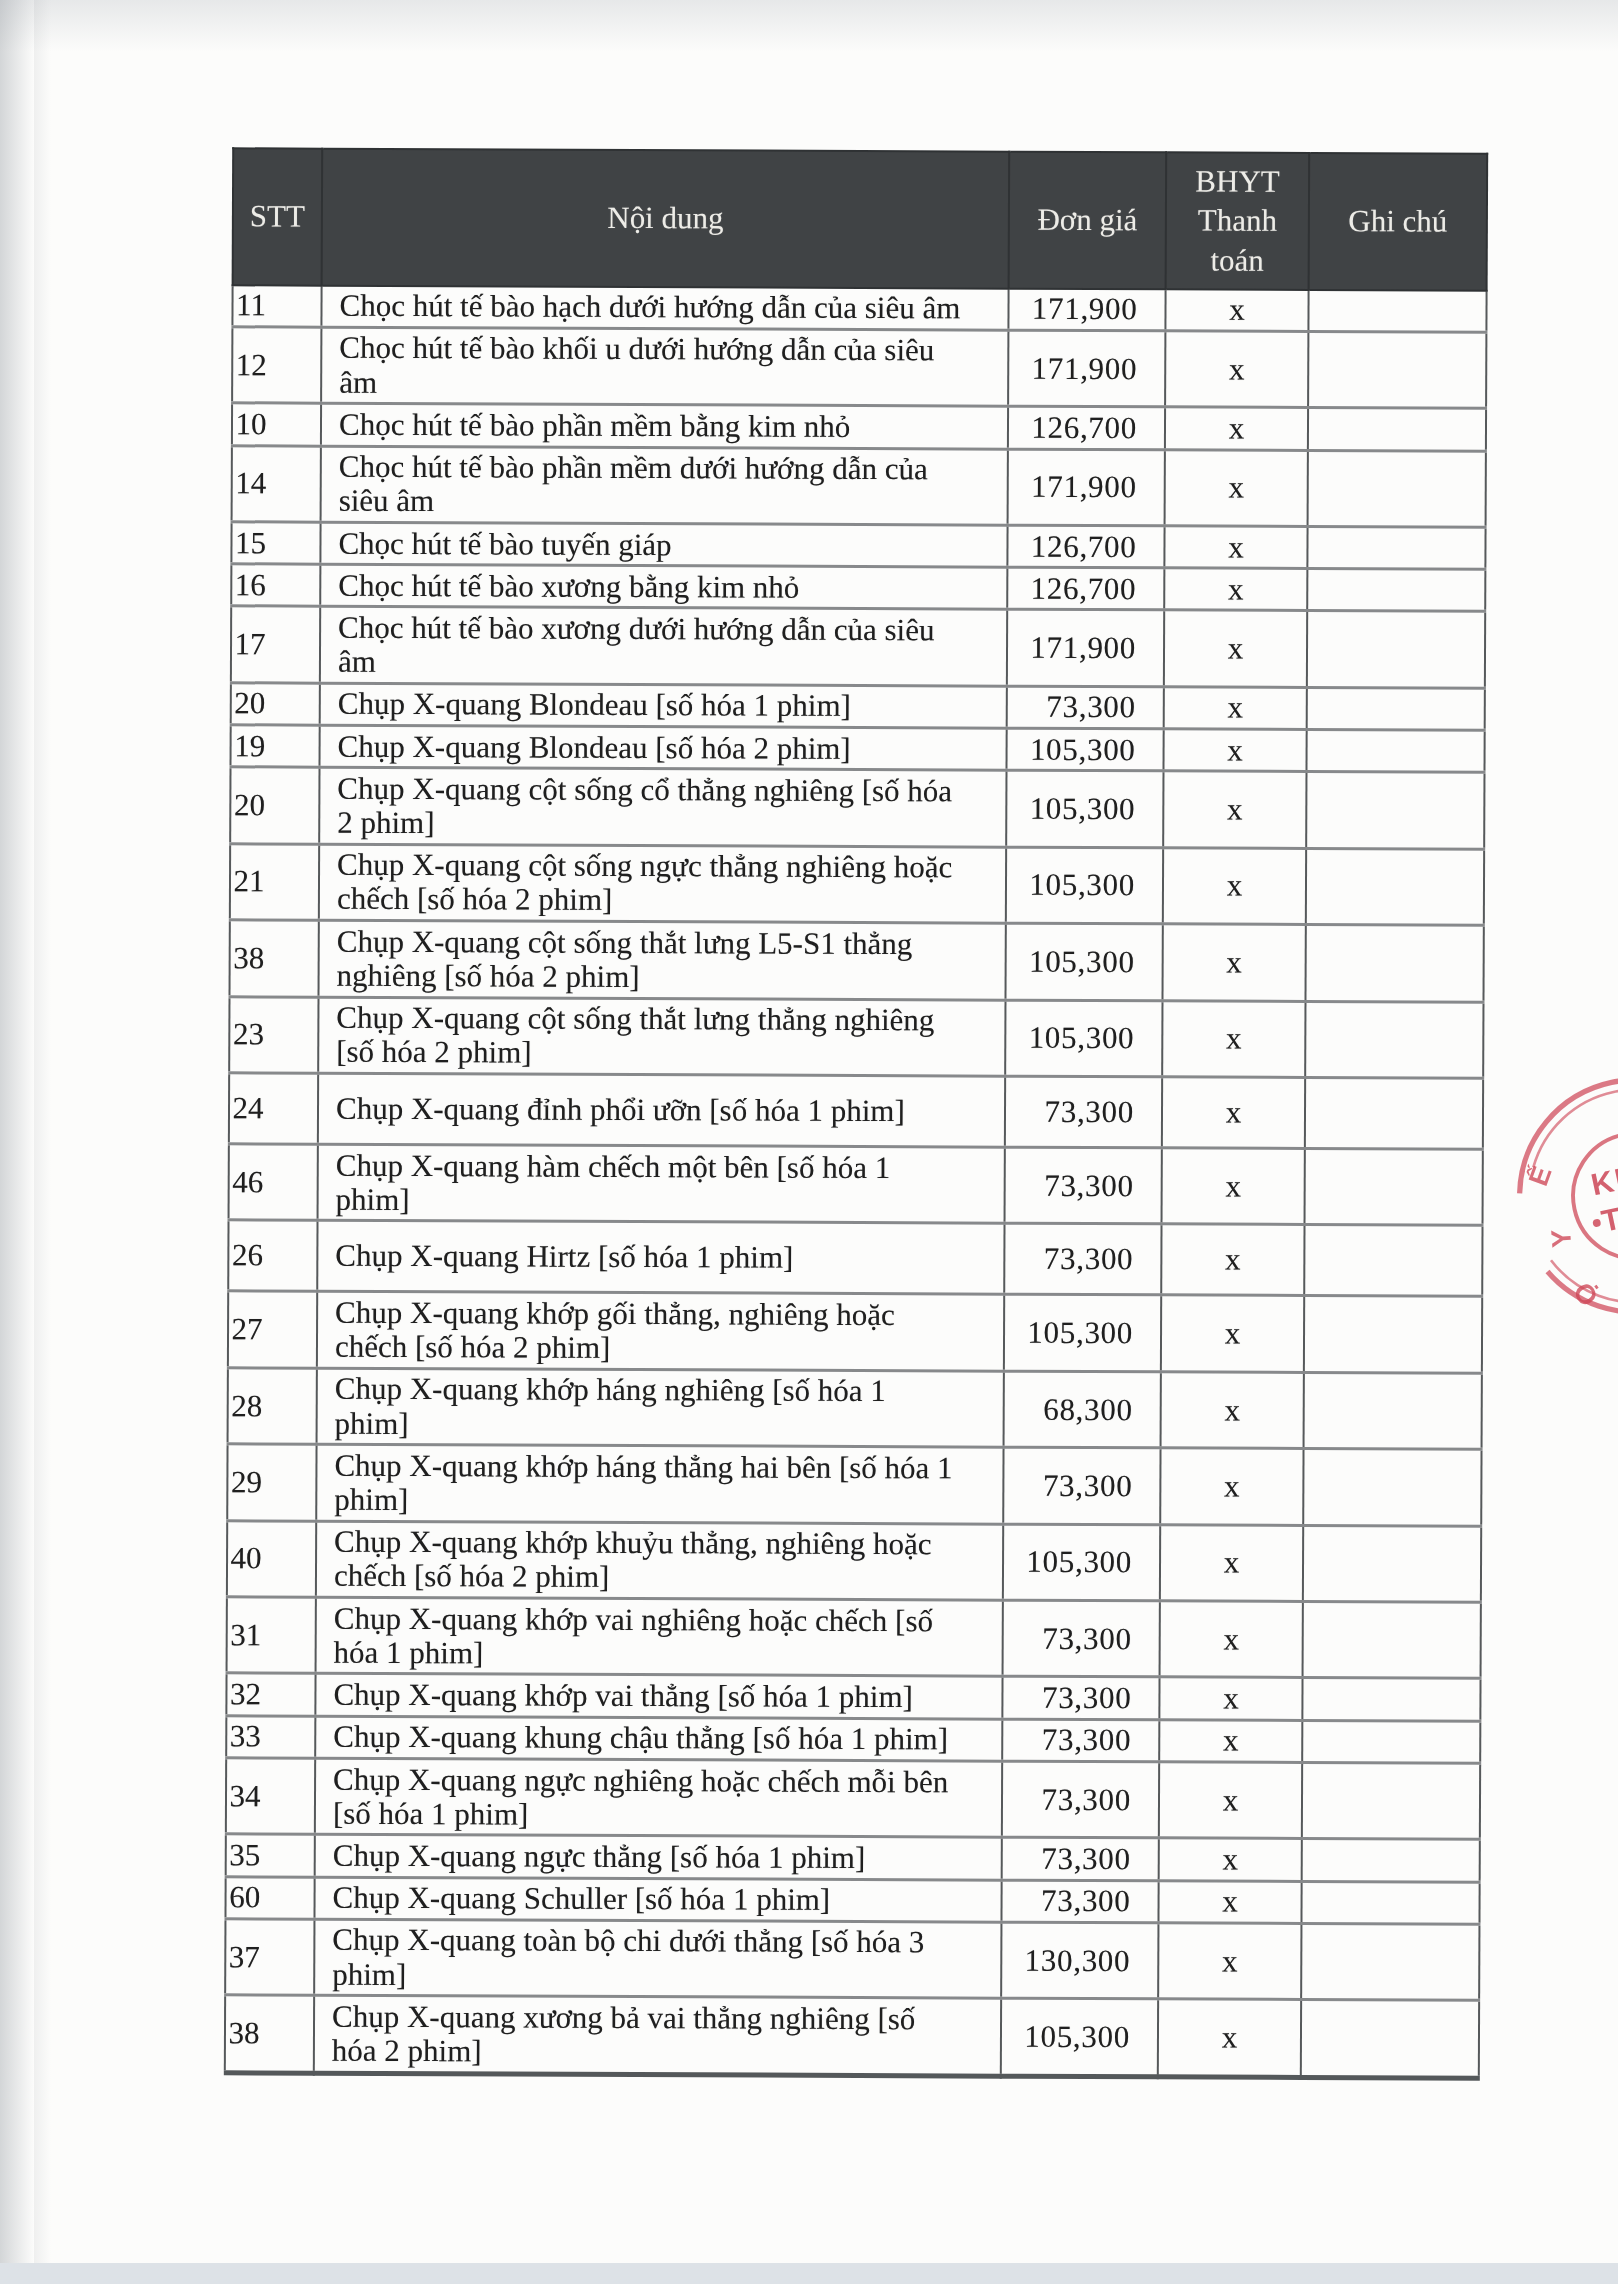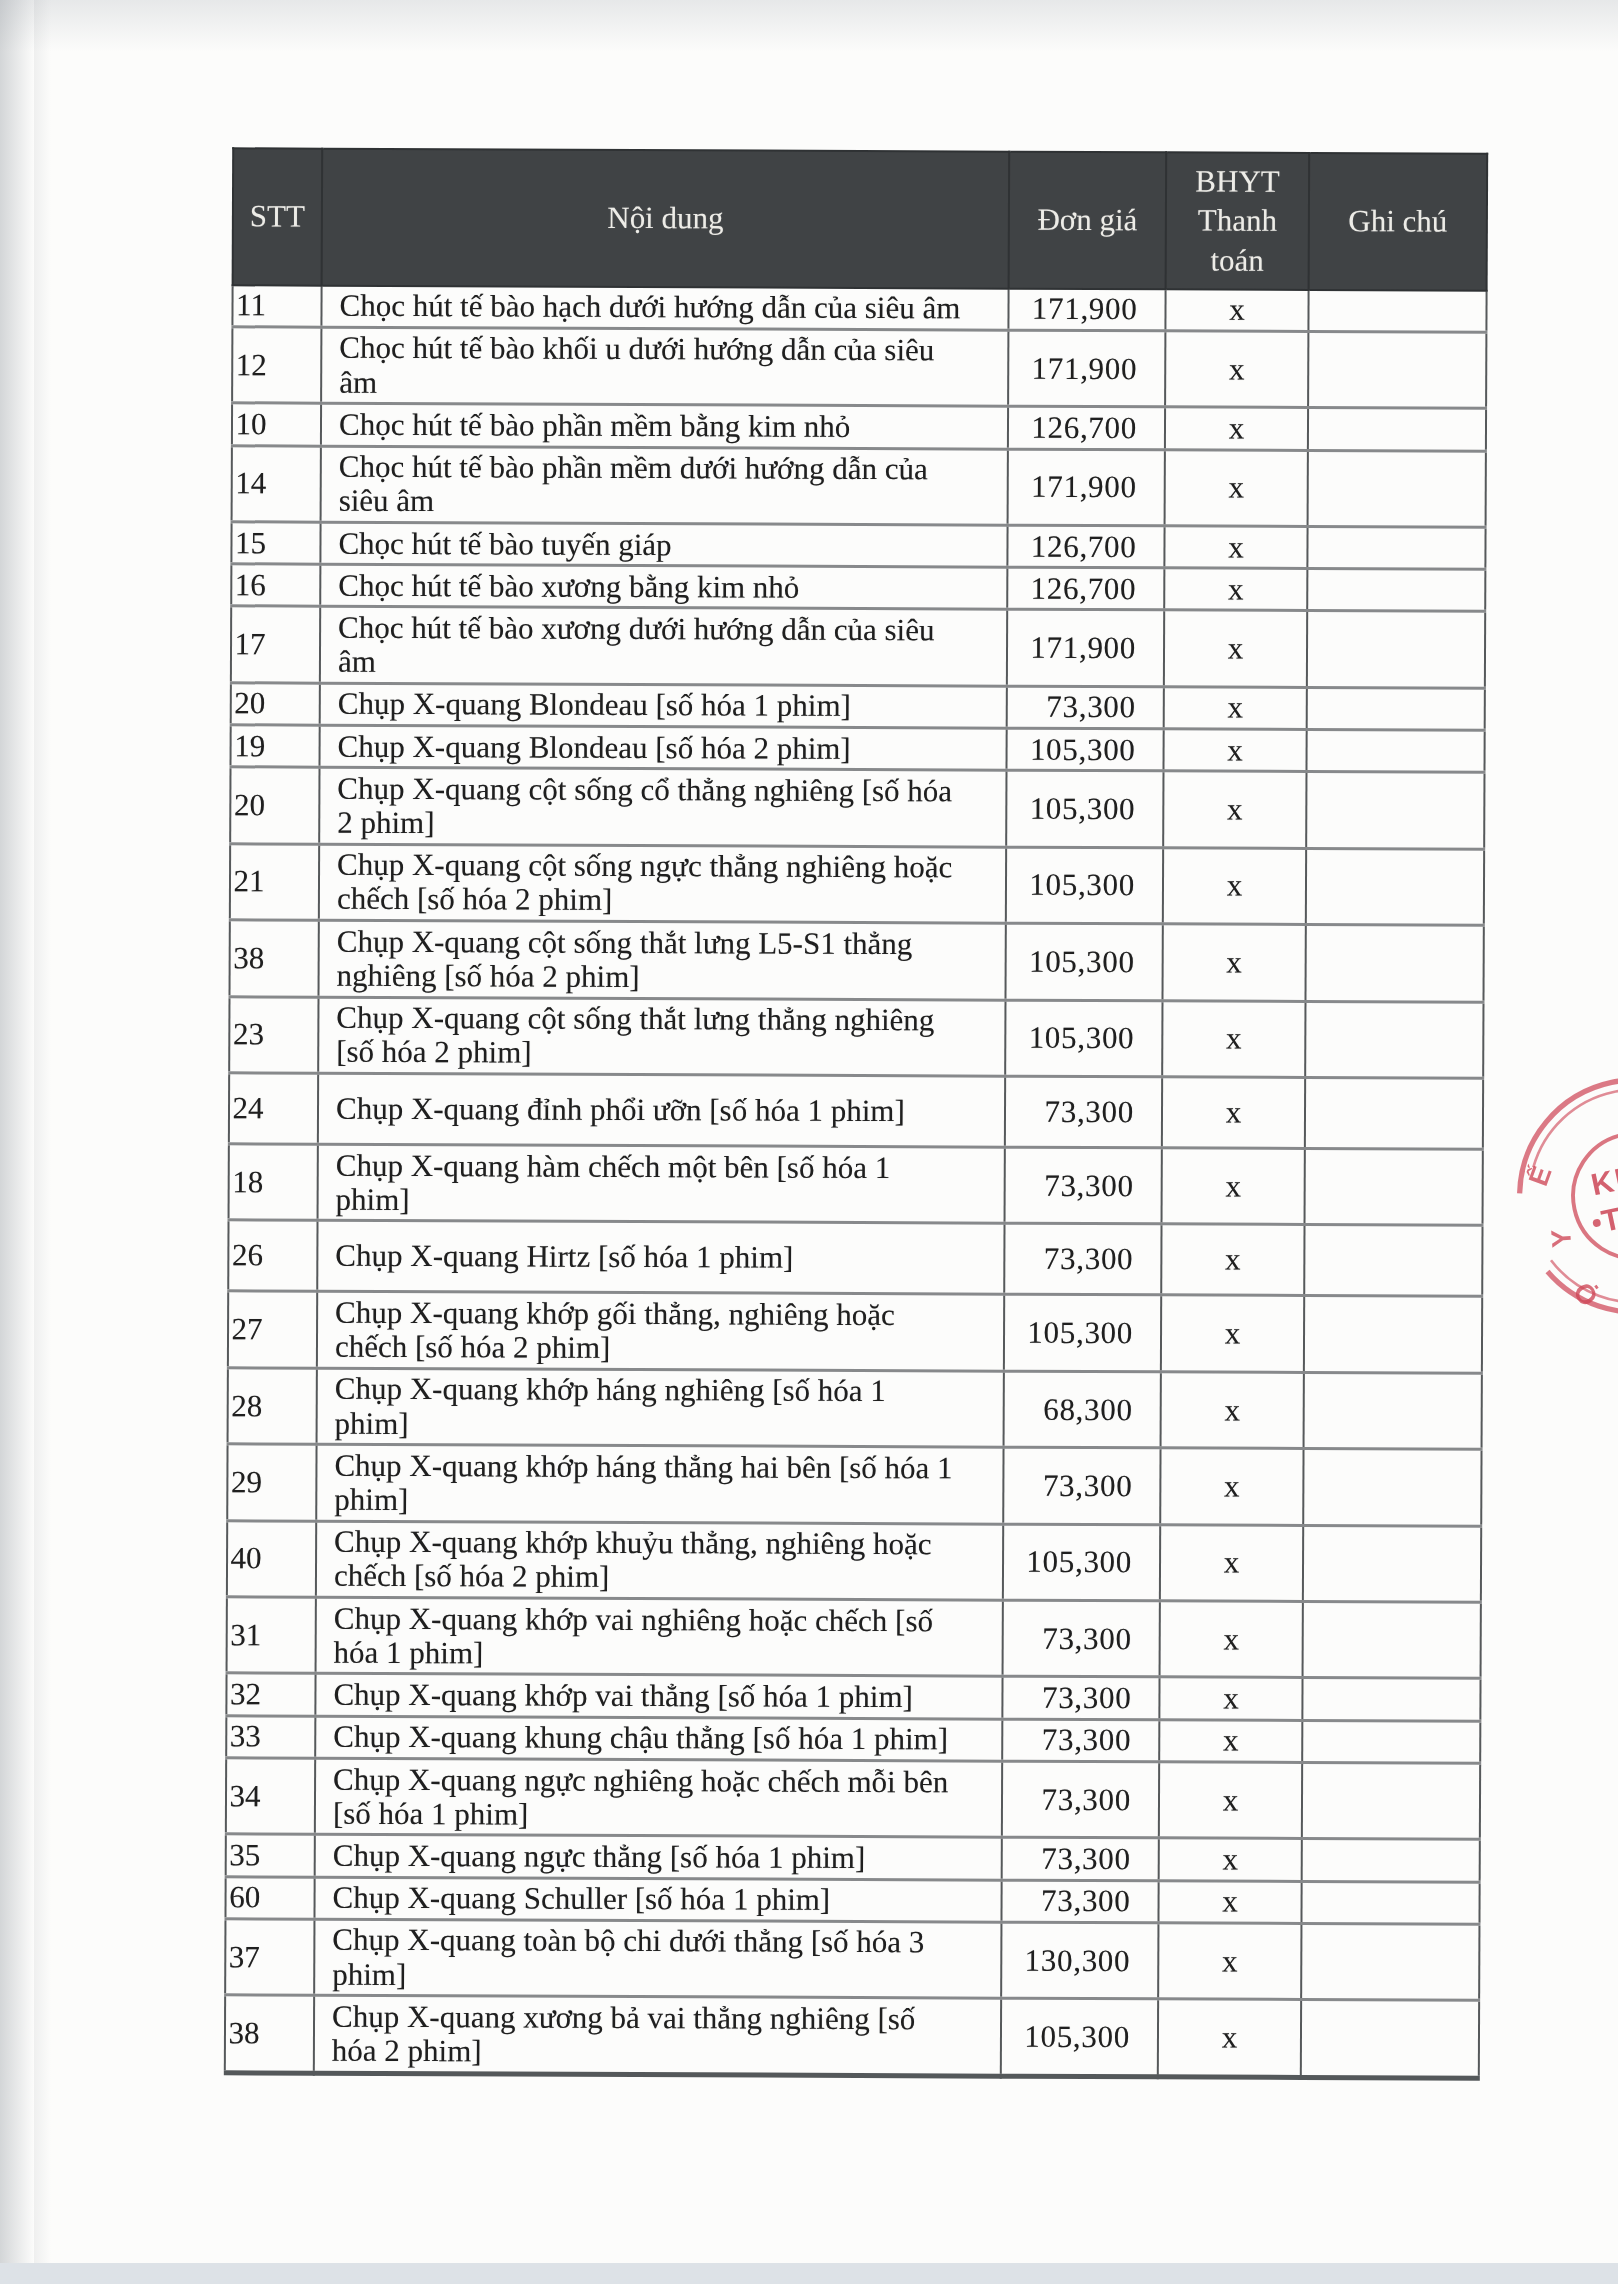--- a/index.html
+++ b/index.html
@@ -190,21 +190,21 @@
             <td class="ghi-chu-cell"></td>
           </tr>
           <tr class="tall">
             <td class="stt-cell">24</td>
             <td class="noi-dung-cell">Chụp X-quang đỉnh phổi ưỡn [số hóa 1 phim]</td>
             <td class="don-gia-cell">73,300</td>
             <td class="bhyt-cell">x</td>
             <td class="ghi-chu-cell"></td>
           </tr>
           <tr>
-            <td class="stt-cell">18</td>
+            <td class="stt-cell">46</td>
             <td class="noi-dung-cell">Chụp X-quang hàm chếch một bên [số hóa 1 phim]</td>
             <td class="don-gia-cell">73,300</td>
             <td class="bhyt-cell">x</td>
             <td class="ghi-chu-cell"></td>
           </tr>
           <tr class="tall">
             <td class="stt-cell">26</td>
             <td class="noi-dung-cell">Chụp X-quang Hirtz [số hóa 1 phim]</td>
             <td class="don-gia-cell">73,300</td>
             <td class="bhyt-cell">x</td>

